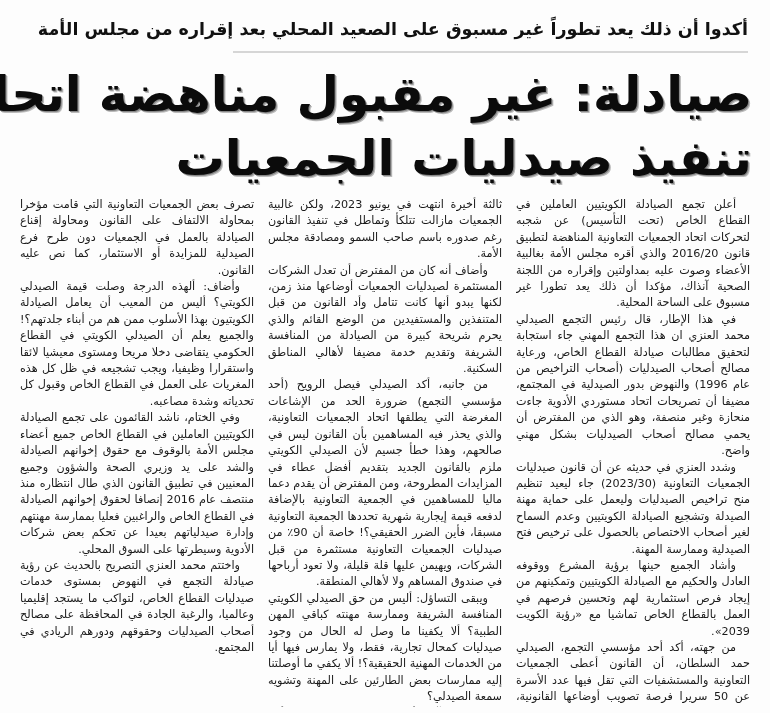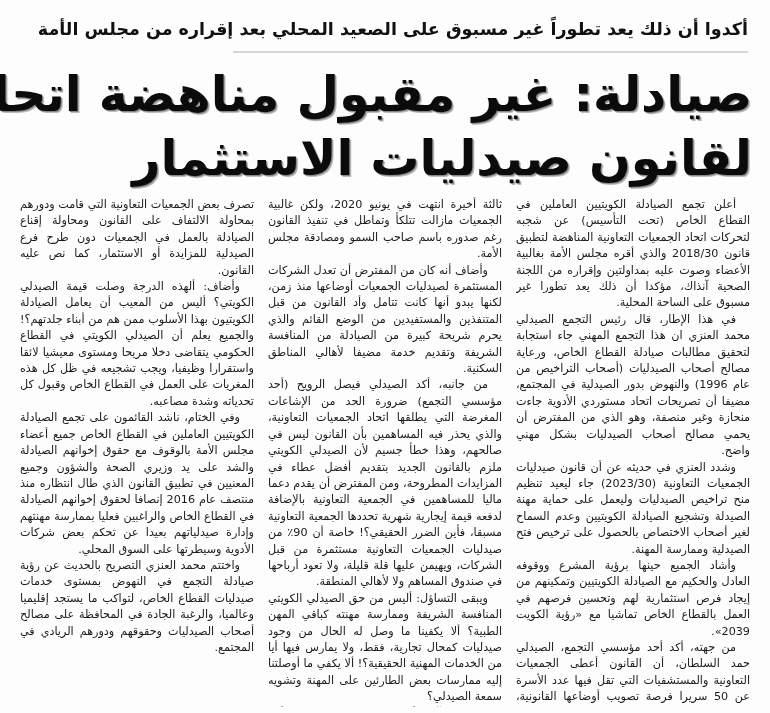--- a/index.html
+++ b/index.html
@@ -86,42 +86,42 @@
 </head>
 <body>
 
 <div class="page">
 
   <div class="kicker">أكدوا أن ذلك يعد تطوراً غير مسبوق على الصعيد المحلي بعد إقراره من مجلس الأمة</div>
   <div class="kicker-rule"></div>
 
   <h1 class="headline" style="margin:0;">
     <span class="line">صيادلة: غير مقبول مناهضة اتحاد التعاونيات</span>
-    <span class="line">لقانون صيدليات الاستثمار</span>
+    <span class="line">تنفيذ صيدليات الجمعيات</span>
   </h1>
 
   <div class="columns">
 
     <div class="col">
-      <p>أعلن تجمع الصيادلة الكويتيين العاملين في القطاع الخاص (تحت التأسيس) عن شجبه لتحركات اتحاد الجمعيات التعاونية المناهضة لتطبيق قانون 2018/30 والذي أقره مجلس الأمة بغالبية الأعضاء وصوت عليه بمداولتين وإقراره من اللجنة الصحية آنذاك، مؤكدا أن ذلك يعد تطورا غير مسبوق على الساحة المحلية.</p>
+      <p>أعلن تجمع الصيادلة الكويتيين العاملين في القطاع الخاص (تحت التأسيس) عن شجبه لتحركات اتحاد الجمعيات التعاونية المناهضة لتطبيق قانون 2016/20 والذي أقره مجلس الأمة بغالبية الأعضاء وصوت عليه بمداولتين وإقراره من اللجنة الصحية آنذاك، مؤكدا أن ذلك يعد تطورا غير مسبوق على الساحة المحلية.</p>
       <p>في هذا الإطار، قال رئيس التجمع الصيدلي محمد العنزي ان هذا التجمع المهني جاء استجابة لتحقيق مطالبات صيادلة القطاع الخاص، ورعاية مصالح أصحاب الصيدليات (أصحاب التراخيص من عام 1996) والنهوض بدور الصيدلية في المجتمع، مضيفا أن تصريحات اتحاد مستوردي الأدوية جاءت منحازة وغير منصفة، وهو الذي من المفترض أن يحمي مصالح أصحاب الصيدليات بشكل مهني واضح.</p>
       <p>وشدد العنزي في حديثه عن أن قانون صيدليات الجمعيات التعاونية (2023/30) جاء ليعيد تنظيم منح تراخيص الصيدليات وليعمل على حماية مهنة الصيدلة وتشجيع الصيادلة الكويتيين وعدم السماح لغير أصحاب الاختصاص بالحصول على ترخيص فتح الصيدلية وممارسة المهنة.</p>
       <p>وأشاد الجميع حينها برؤية المشرع ووقوفه العادل والحكيم مع الصيادلة الكويتيين وتمكينهم من إيجاد فرص استثمارية لهم وتحسين فرصهم في العمل بالقطاع الخاص تماشيا مع «رؤية الكويت 2039».</p>
       <p>من جهته، أكد أحد مؤسسي التجمع، الصيدلي حمد السلطان، أن القانون أعطى الجمعيات التعاونية والمستشفيات التي تقل فيها عدد الأسرة عن 50 سريرا فرصة تصويب أوضاعها القانونية، وتم منحها مهلة سنة «انتهت في منتصف 2017» ثم سنة إضافية «انتهت في منتصف 2018، وسنة</p>
     </div>
 
     <div class="col">
-      <p class="noindent">ثالثة أخيرة انتهت في يونيو 2020، ولكن غالبية الجمعيات مازالت تتلكأ وتماطل في تنفيذ القانون رغم صدوره باسم صاحب السمو ومصادقة مجلس الأمة.</p>
+      <p class="noindent">ثالثة أخيرة انتهت في يونيو 2023، ولكن غالبية الجمعيات مازالت تتلكأ وتماطل في تنفيذ القانون رغم صدوره باسم صاحب السمو ومصادقة مجلس الأمة.</p>
       <p>وأضاف أنه كان من المفترض أن تعدل الشركات المستثمرة لصيدليات الجمعيات أوضاعها منذ زمن، لكنها يبدو أنها كانت تتامل وأد القانون من قبل المتنفذين والمستفيدين من الوضع القائم والذي يحرم شريحة كبيرة من الصيادلة من المنافسة الشريفة وتقديم خدمة مضيفا لأهالي المناطق السكنية.</p>
       <p>من جانبه، أكد الصيدلي فيصل الرويح (أحد مؤسسي التجمع) ضرورة الحد من الإشاعات المغرضة التي يطلقها اتحاد الجمعيات التعاونية، والذي يحذر فيه المساهمين بأن القانون ليس في صالحهم، وهذا خطأ جسيم لأن الصيدلي الكويتي ملزم بالقانون الجديد بتقديم أفضل عطاء في المزايدات المطروحة، ومن المفترض أن يقدم دعما ماليا للمساهمين في الجمعية التعاونية بالإضافة لدفعه قيمة إيجارية شهرية تحددها الجمعية التعاونية مسبقا، فأين الضرر الحقيقي؟! خاصة أن 90٪ من صيدليات الجمعيات التعاونية مستثمرة من قبل الشركات، ويهيمن عليها قلة قليلة، ولا تعود أرباحها في صندوق المساهم ولا لأهالي المنطقة.</p>
       <p>ويبقى التساؤل: أليس من حق الصيدلي الكويتي المنافسة الشريفة وممارسة مهنته كباقي المهن الطبية؟ ألا يكفينا ما وصل له الحال من وجود صيدليات كمحال تجارية، فقط، ولا يمارس فيها أيا من الخدمات المهنية الحقيقية؟! ألا يكفي ما أوصلتنا إليه ممارسات بعض الطارئين على المهنة وتشويه سمعة الصيدلي؟</p>
       <p>من جانب آخر، أعرب الصيدلي بدر العنزي (أحد مؤسسي التجمع) عن استياء التجمع من</p>
     </div>
 
     <div class="col">
-      <p class="noindent">تصرف بعض الجمعيات التعاونية التي قامت ودورهم بمحاولة الالتفاف على القانون ومحاولة إقناع الصيادلة بالعمل في الجمعيات دون طرح فرع الصيدلية للمزايدة أو الاستثمار، كما نص عليه القانون.</p>
+      <p class="noindent">تصرف بعض الجمعيات التعاونية التي قامت مؤخرا بمحاولة الالتفاف على القانون ومحاولة إقناع الصيادلة بالعمل في الجمعيات دون طرح فرع الصيدلية للمزايدة أو الاستثمار، كما نص عليه القانون.</p>
       <p>وأضاف: ألهذه الدرجة وصلت قيمة الصيدلي الكويتي؟ أليس من المعيب أن يعامل الصيادلة الكويتيون بهذا الأسلوب ممن هم من أبناء جلدتهم؟! والجميع يعلم أن الصيدلي الكويتي في القطاع الحكومي يتقاضى دخلا مريحا ومستوى معيشيا لائقا واستقرارا وظيفيا، ويجب تشجيعه في ظل كل هذه المغريات على العمل في القطاع الخاص وقبول كل تحدياته وشدة مصاعبه.</p>
       <p>وفي الختام، ناشد القائمون على تجمع الصيادلة الكويتيين العاملين في القطاع الخاص جميع أعضاء مجلس الأمة بالوقوف مع حقوق إخوانهم الصيادلة والشد على يد وزيري الصحة والشؤون وجميع المعنيين في تطبيق القانون الذي طال انتظاره منذ منتصف عام 2016 إنصافا لحقوق إخوانهم الصيادلة في القطاع الخاص والراغبين فعليا بممارسة مهنتهم وإدارة صيدلياتهم بعيدا عن تحكم بعض شركات الأدوية وسيطرتها على السوق المحلي.</p>
       <p>واختتم محمد العنزي التصريح بالحديث عن رؤية صيادلة التجمع في النهوض بمستوى خدمات صيدليات القطاع الخاص، لتواكب ما يستجد إقليميا وعالميا، والرغبة الجادة في المحافظة على مصالح أصحاب الصيدليات وحقوقهم ودورهم الريادي في المجتمع.</p>
     </div>
   </div>
 
 </div>
 
 </body></html>

